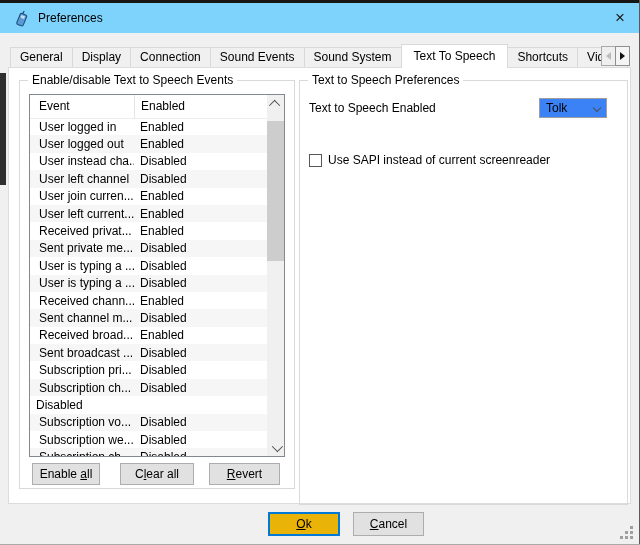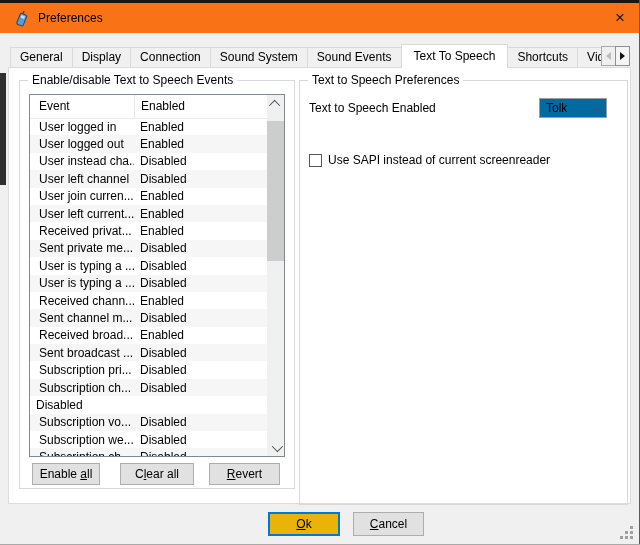--- a/index.html
+++ b/index.html
@@ -9,21 +9,21 @@
     font-family:"Liberation Sans", sans-serif;font-size:12px;
     -webkit-font-smoothing:antialiased;
   }
   
   .artifact-top{position:absolute;left:0;top:0;width:640px;height:3px;background:#161616;}
   .artifact-left{position:absolute;left:0;top:73px;width:6px;height:112px;background:#2f2f2f;}
   .edge-right{position:absolute;right:0;top:0;width:1px;height:545px;background:#5a5a5a;}
   .edge-bottom{position:absolute;left:0;bottom:0;width:640px;height:1px;background:#a9a9a9;}
 
   
-  .titlebar{position:absolute;left:0;top:3px;width:100%;height:30px;background:#f97316;}
+  .titlebar{position:absolute;left:0;top:3px;width:100%;height:30px;background:#7dd3fc;}
   .app-icon{position:absolute;left:13px;top:7px;width:17px;height:17px;}
   .window-title{position:absolute;left:38px;top:0;height:30px;line-height:30px;}
   .close-btn{position:absolute;right:2px;top:0;width:36px;height:30px;text-align:center;
     line-height:29px;font-size:17px;color:#1b1b1b;cursor:default;}
 
   
   .tab-strip{position:absolute;left:8px;top:44px;width:624px;height:24px;
     display:flex;align-items:flex-end;overflow:hidden;padding-left:2px;box-sizing:border-box;}
   .tab{box-sizing:border-box;height:21px;line-height:19px;padding:0 9px;background:#f0f0f0;
     border:1px solid #d9d9d9;white-space:nowrap;}
@@ -75,21 +75,21 @@
   
   .btn{position:absolute;height:22px;background:#e1e1e1;border:1px solid #adadad;
     text-align:center;line-height:20px;box-sizing:border-box;cursor:default;white-space:nowrap;}
   #btn-enable-all{left:12px;top:382px;width:68px;}
   #btn-clear-all{left:100px;top:382px;width:74px;}
   #btn-revert{left:189px;top:382px;width:71px;}
   .mn{text-decoration:underline;}
 
   
   .engine-label{position:absolute;left:9px;top:20px;line-height:15px;}
-  .combo{position:absolute;left:239px;top:17px;width:68px;height:20px;background:#0369a1;
+  .combo{position:absolute;left:239px;top:17px;width:68px;height:20px;background:#3b82f6;
     border:1px solid #9d9d9d;box-sizing:border-box;line-height:18px;padding-left:6px;}
   .combo .chev-sm{position:absolute;right:6px;top:6px;width:5px;height:5px;
     border-left:1px solid #505050;border-top:1px solid #505050;transform:rotate(225deg);}
   .sapi-row{position:absolute;left:9px;top:71px;height:16px;display:flex;align-items:center;}
   .checkbox{width:13px;height:13px;background:#fff;border:1px solid #565656;box-sizing:border-box;}
   .checkbox-label{margin-left:6px;line-height:14px;}
 
   
   #btn-ok{position:absolute;left:268px;top:512px;width:72px;height:24px;border:2px solid #0078d7;
     background:#eab308;line-height:20px;text-align:center;box-sizing:border-box;}
@@ -117,22 +117,22 @@
   <span class="window-title">Preferences</span>
   <span class="close-btn">
     <span>×</span>
   </span>
 </div>
 
 <div class="tab-strip">
     <div class="tab">General</div>
     <div class="tab">Display</div>
     <div class="tab">Connection</div>
+    <div class="tab">Sound Events</div>
     <div class="tab">Sound System</div>
-    <div class="tab">Sound Events</div>
     <div class="tab selected">Text To Speech</div>
     <div class="tab">Shortcuts</div>
     <div class="tab">Video</div>
   </div>
 <div class="tab-arrows">
   <span class="tab-arrow-btn">
     <span class="tri-left"></span>
   </span>
   <span class="tab-arrow-btn">
     <span class="tri-right"></span>

